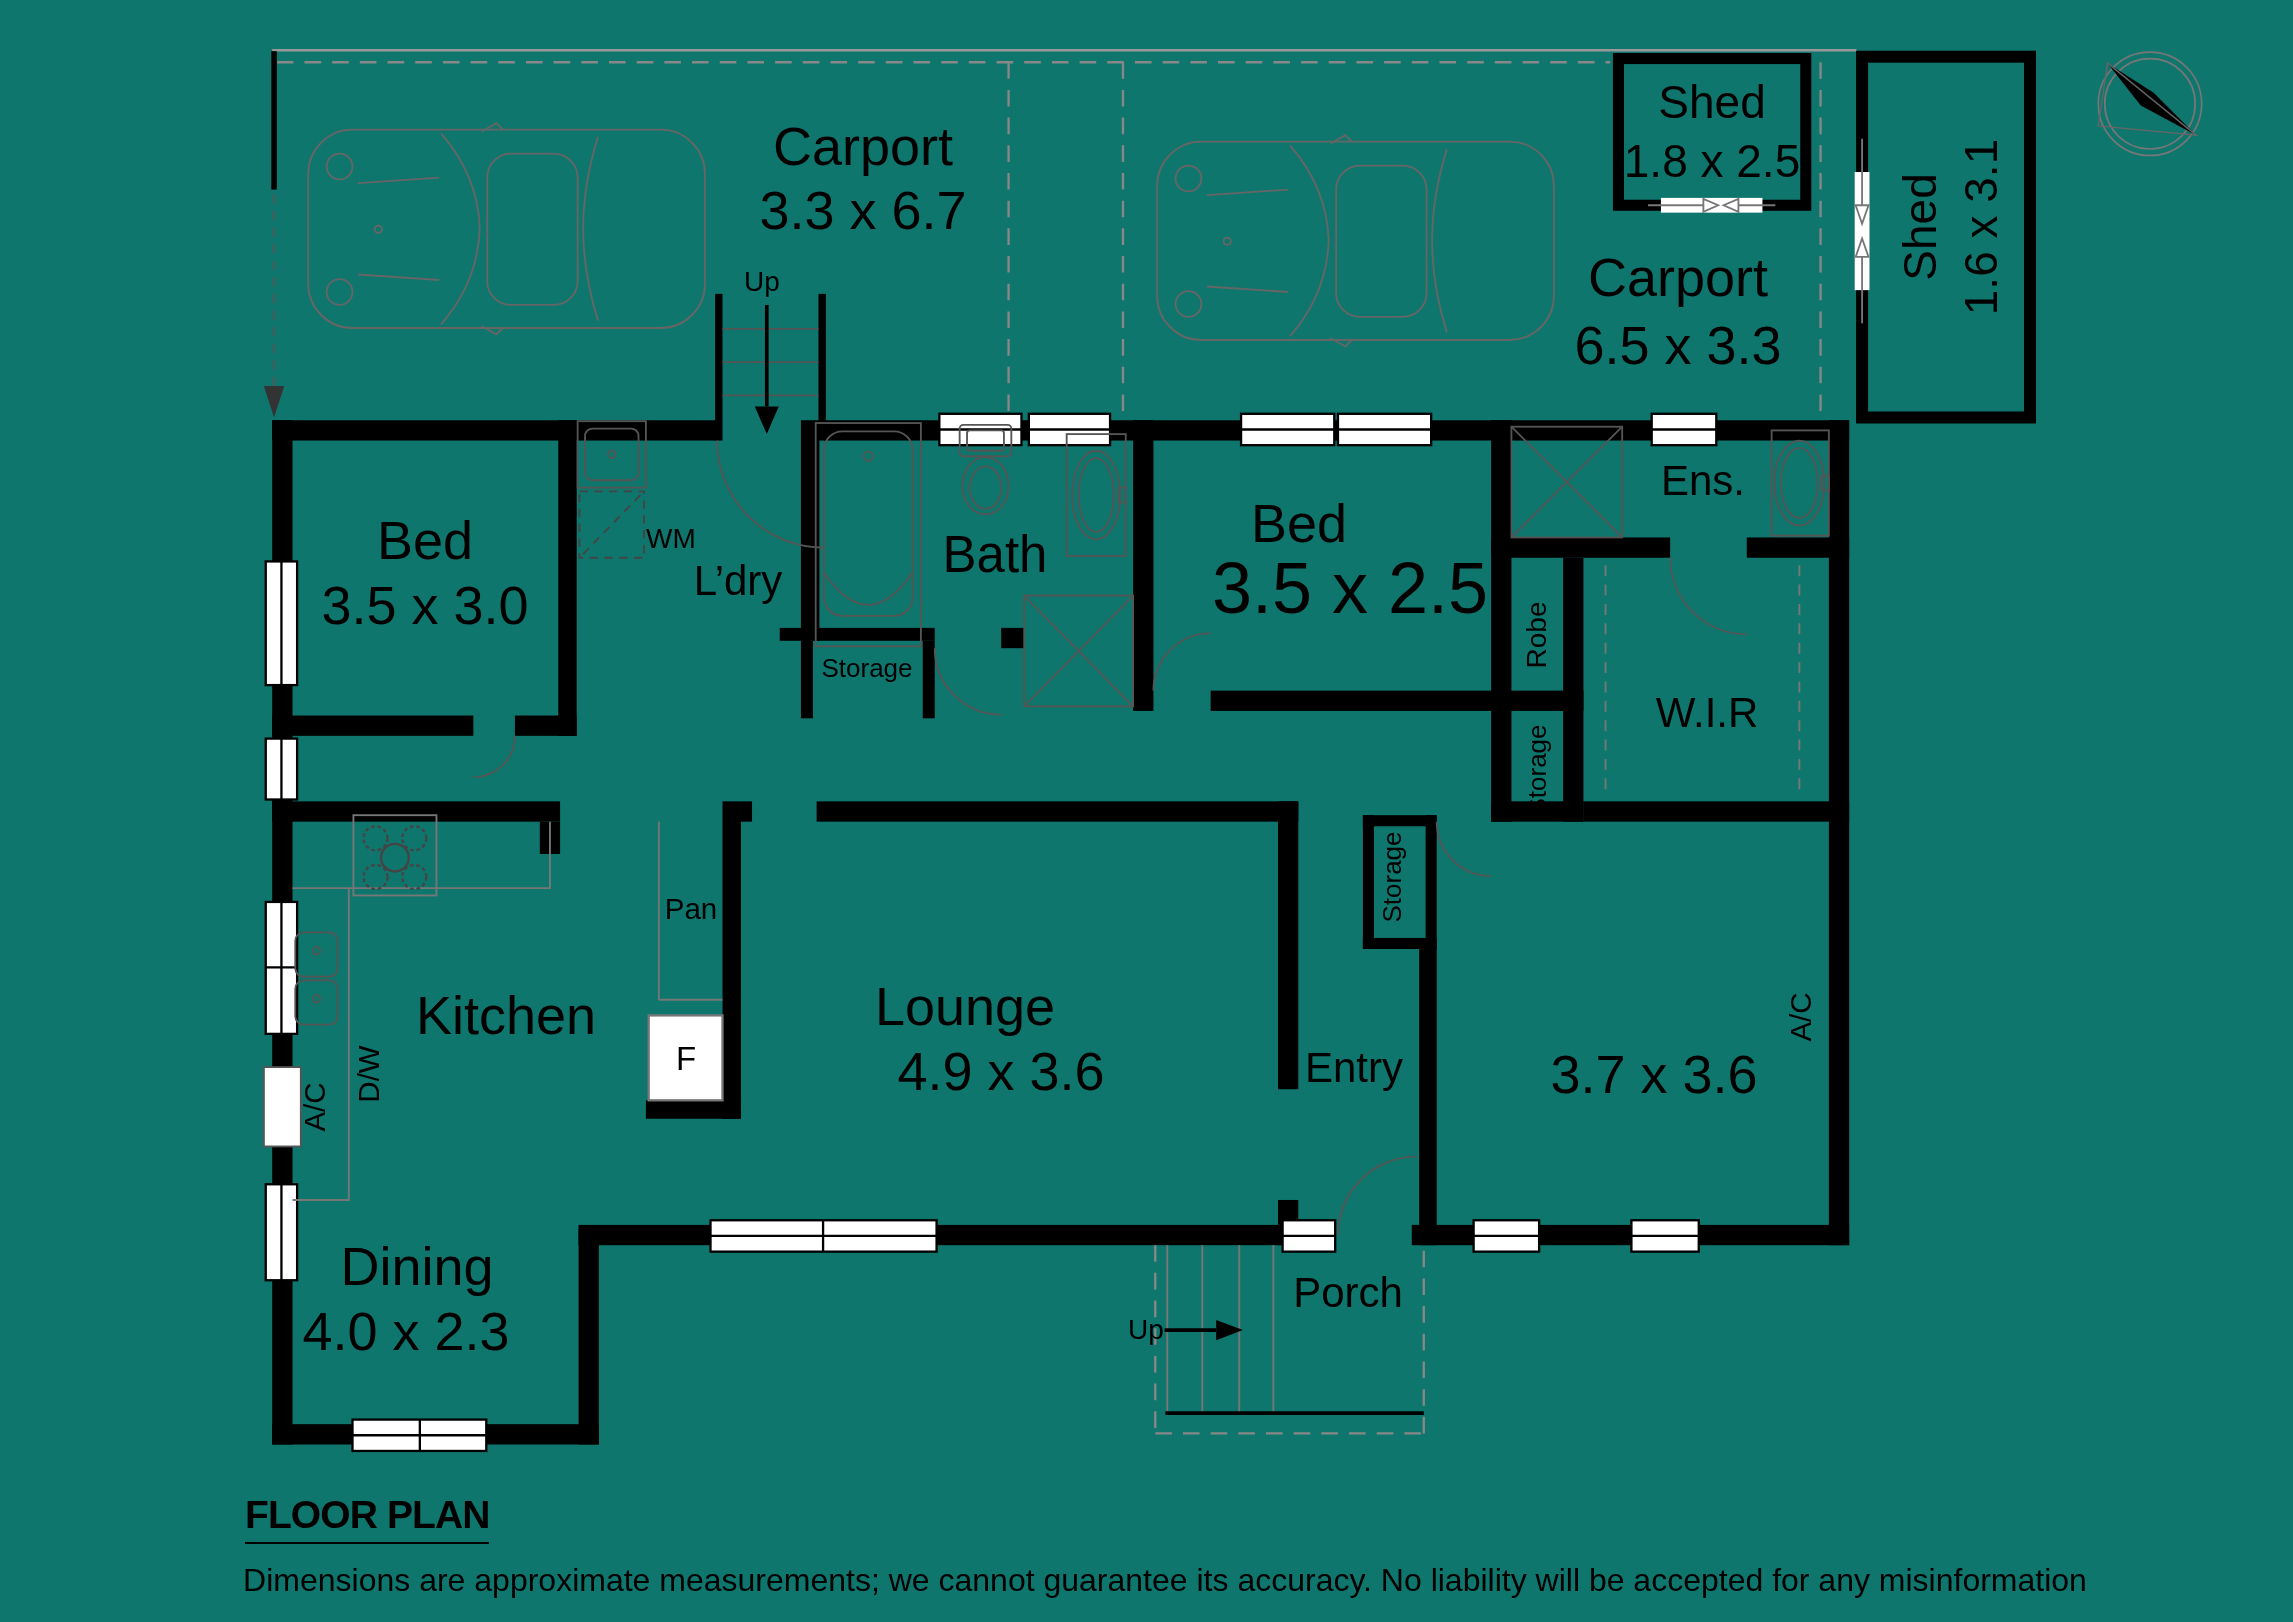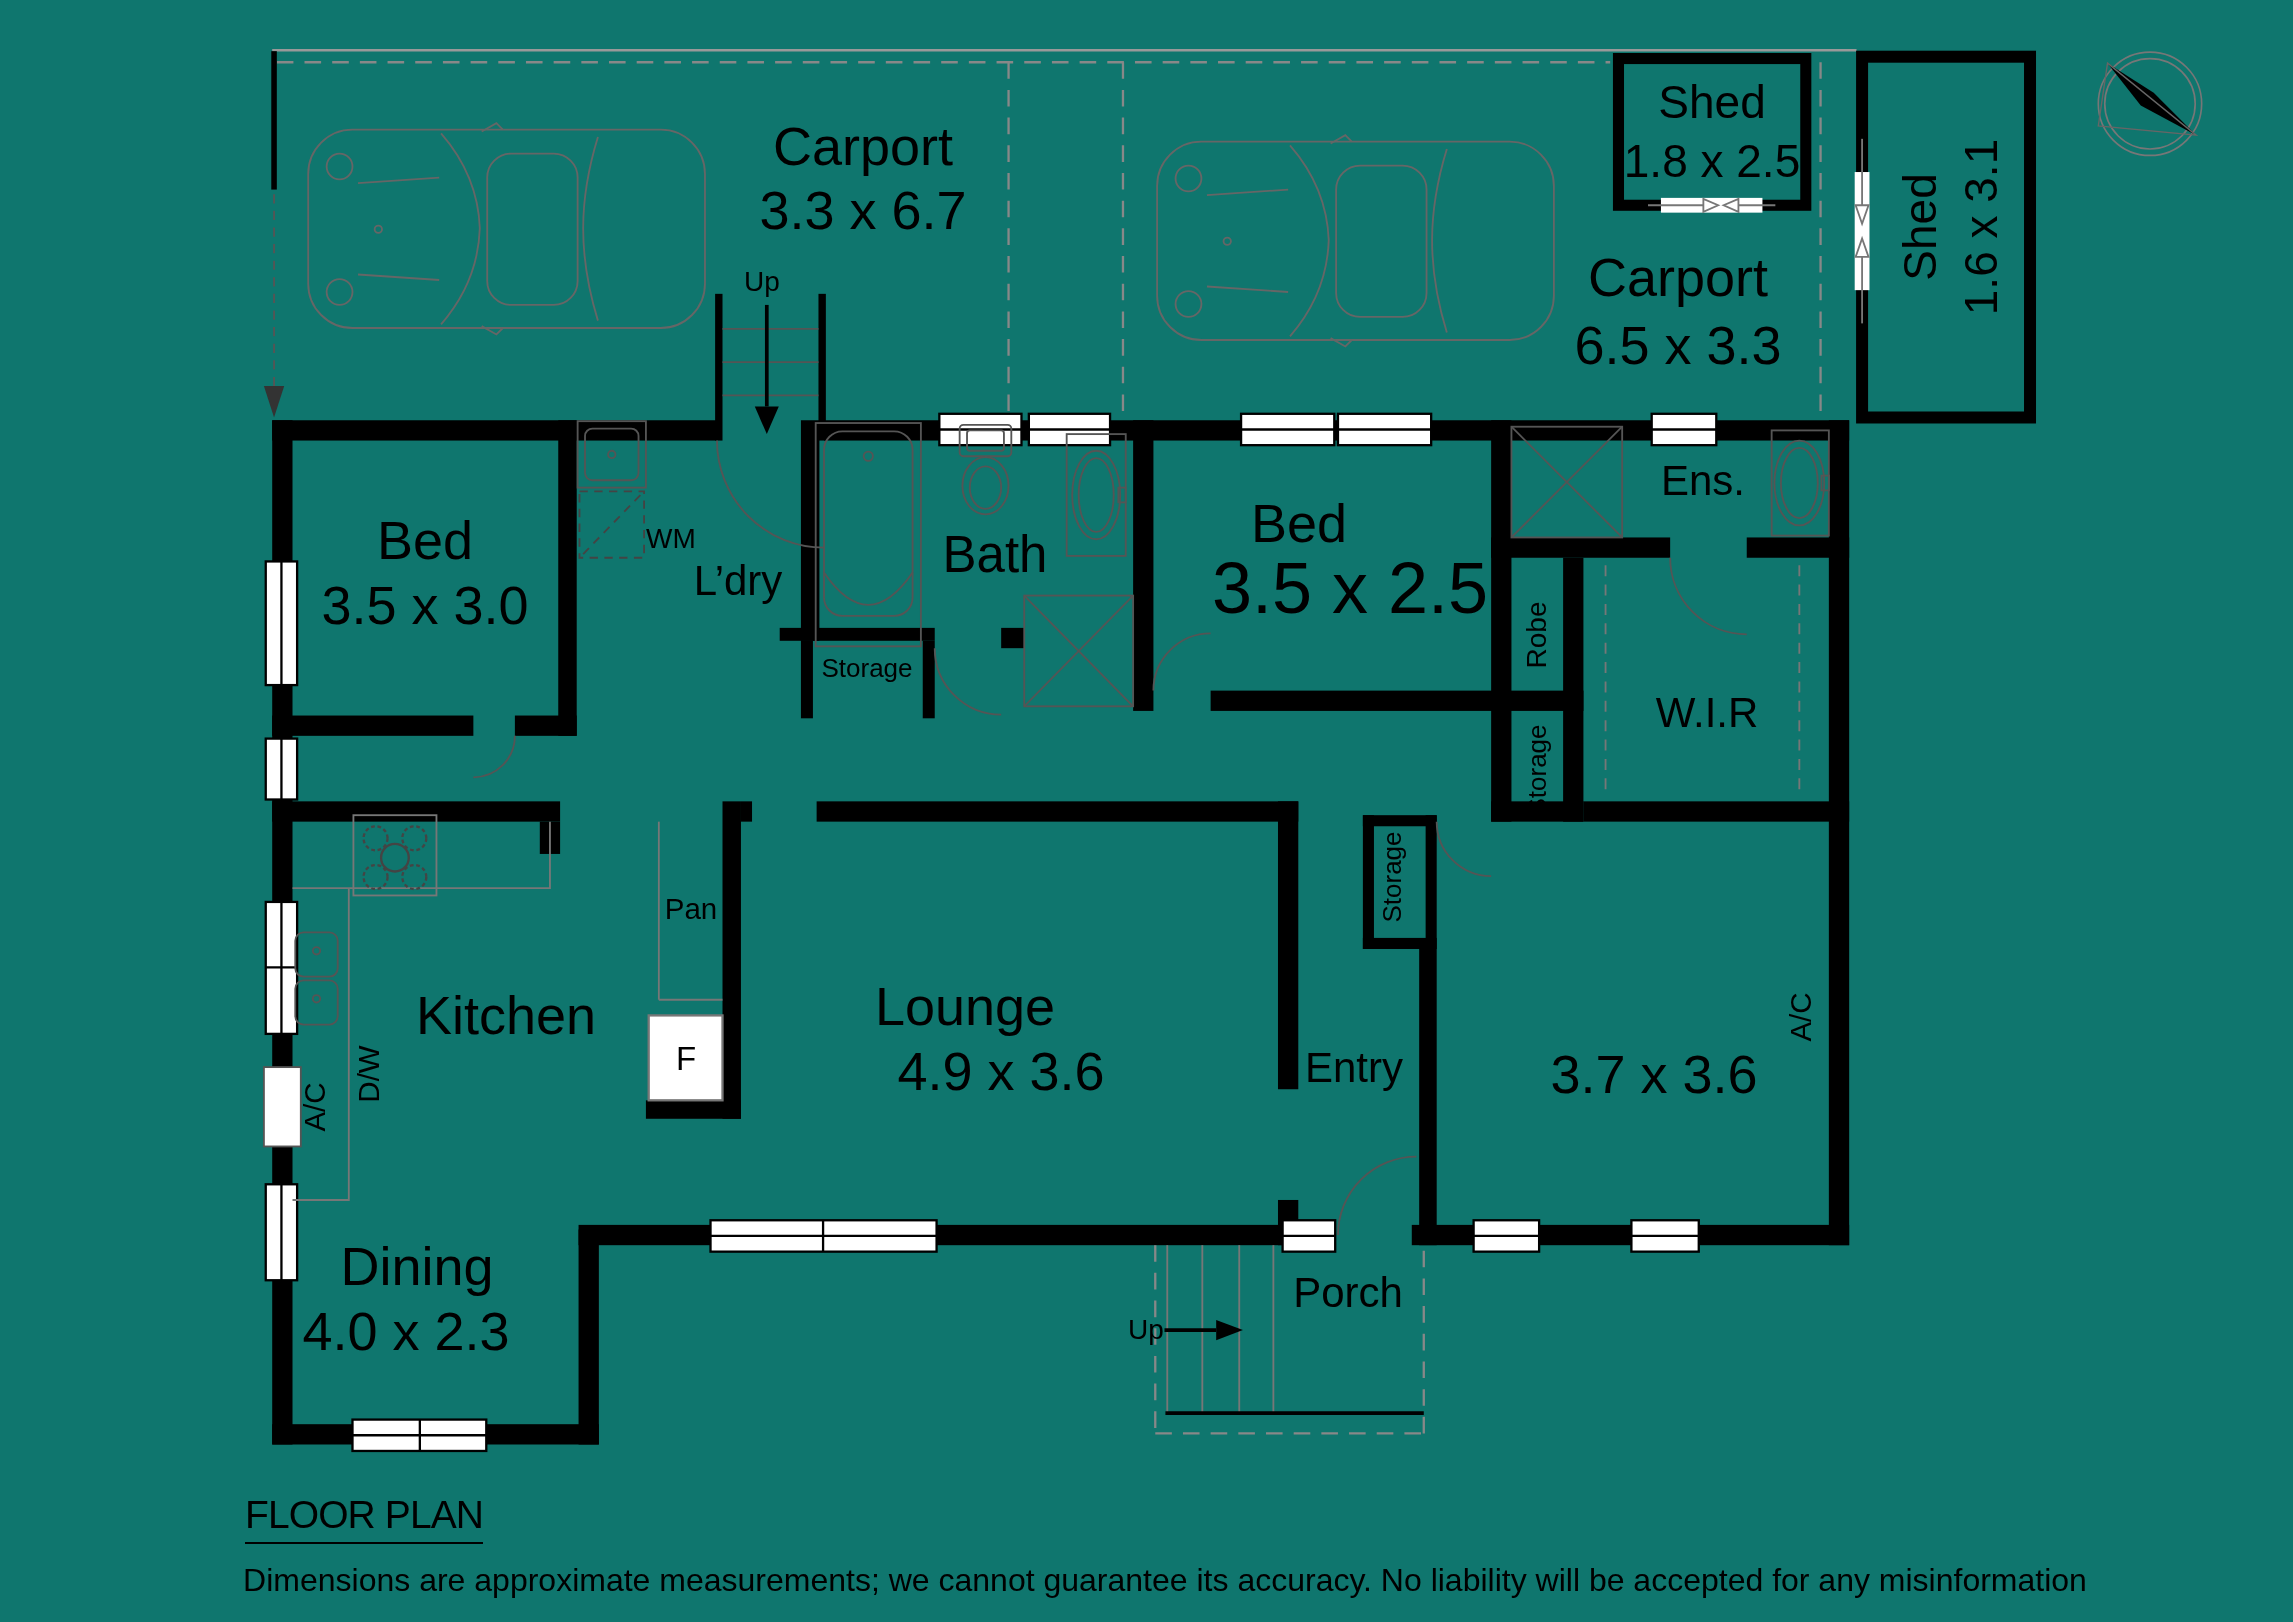--- a/index.html
+++ b/index.html
@@ -3,21 +3,21 @@
 <meta charset="utf-8">
 <style>
   html,body{margin:0;padding:0;background:#fff;}
   .canvas{position:relative;width:2293px;height:1623px;background:#0f766e;overflow:hidden;
           font-family:"Liberation Sans",sans-serif;color:#000;}
   svg{position:absolute;left:0;top:0;}
   .lbl{position:absolute;transform:translate(-50%,-50%);white-space:nowrap;color:#000;
        font-family:"Liberation Sans",sans-serif;line-height:1;}
   .rot{transform:translate(-50%,-50%) rotate(-90deg);}
   .title{position:absolute;left:245px;top:1493px;font-size:39px;letter-spacing:-0.9px;
-         border-bottom:2.8px solid #000;padding-bottom:4.6px;font-weight:400;text-align:right;}
+         border-bottom:2.8px solid #000;padding-bottom:4.6px;font-weight:700;text-align:right;}
   .disclaimer{position:absolute;left:37px;right:0;top:1562px;text-align:center;font-size:32px;}
 </style>
 </head>
 <body>
 
 <div class="canvas">
 
 <svg width="2293" height="1623" viewBox="0 0 2485 1758">
   <defs>
     <g id="car">

